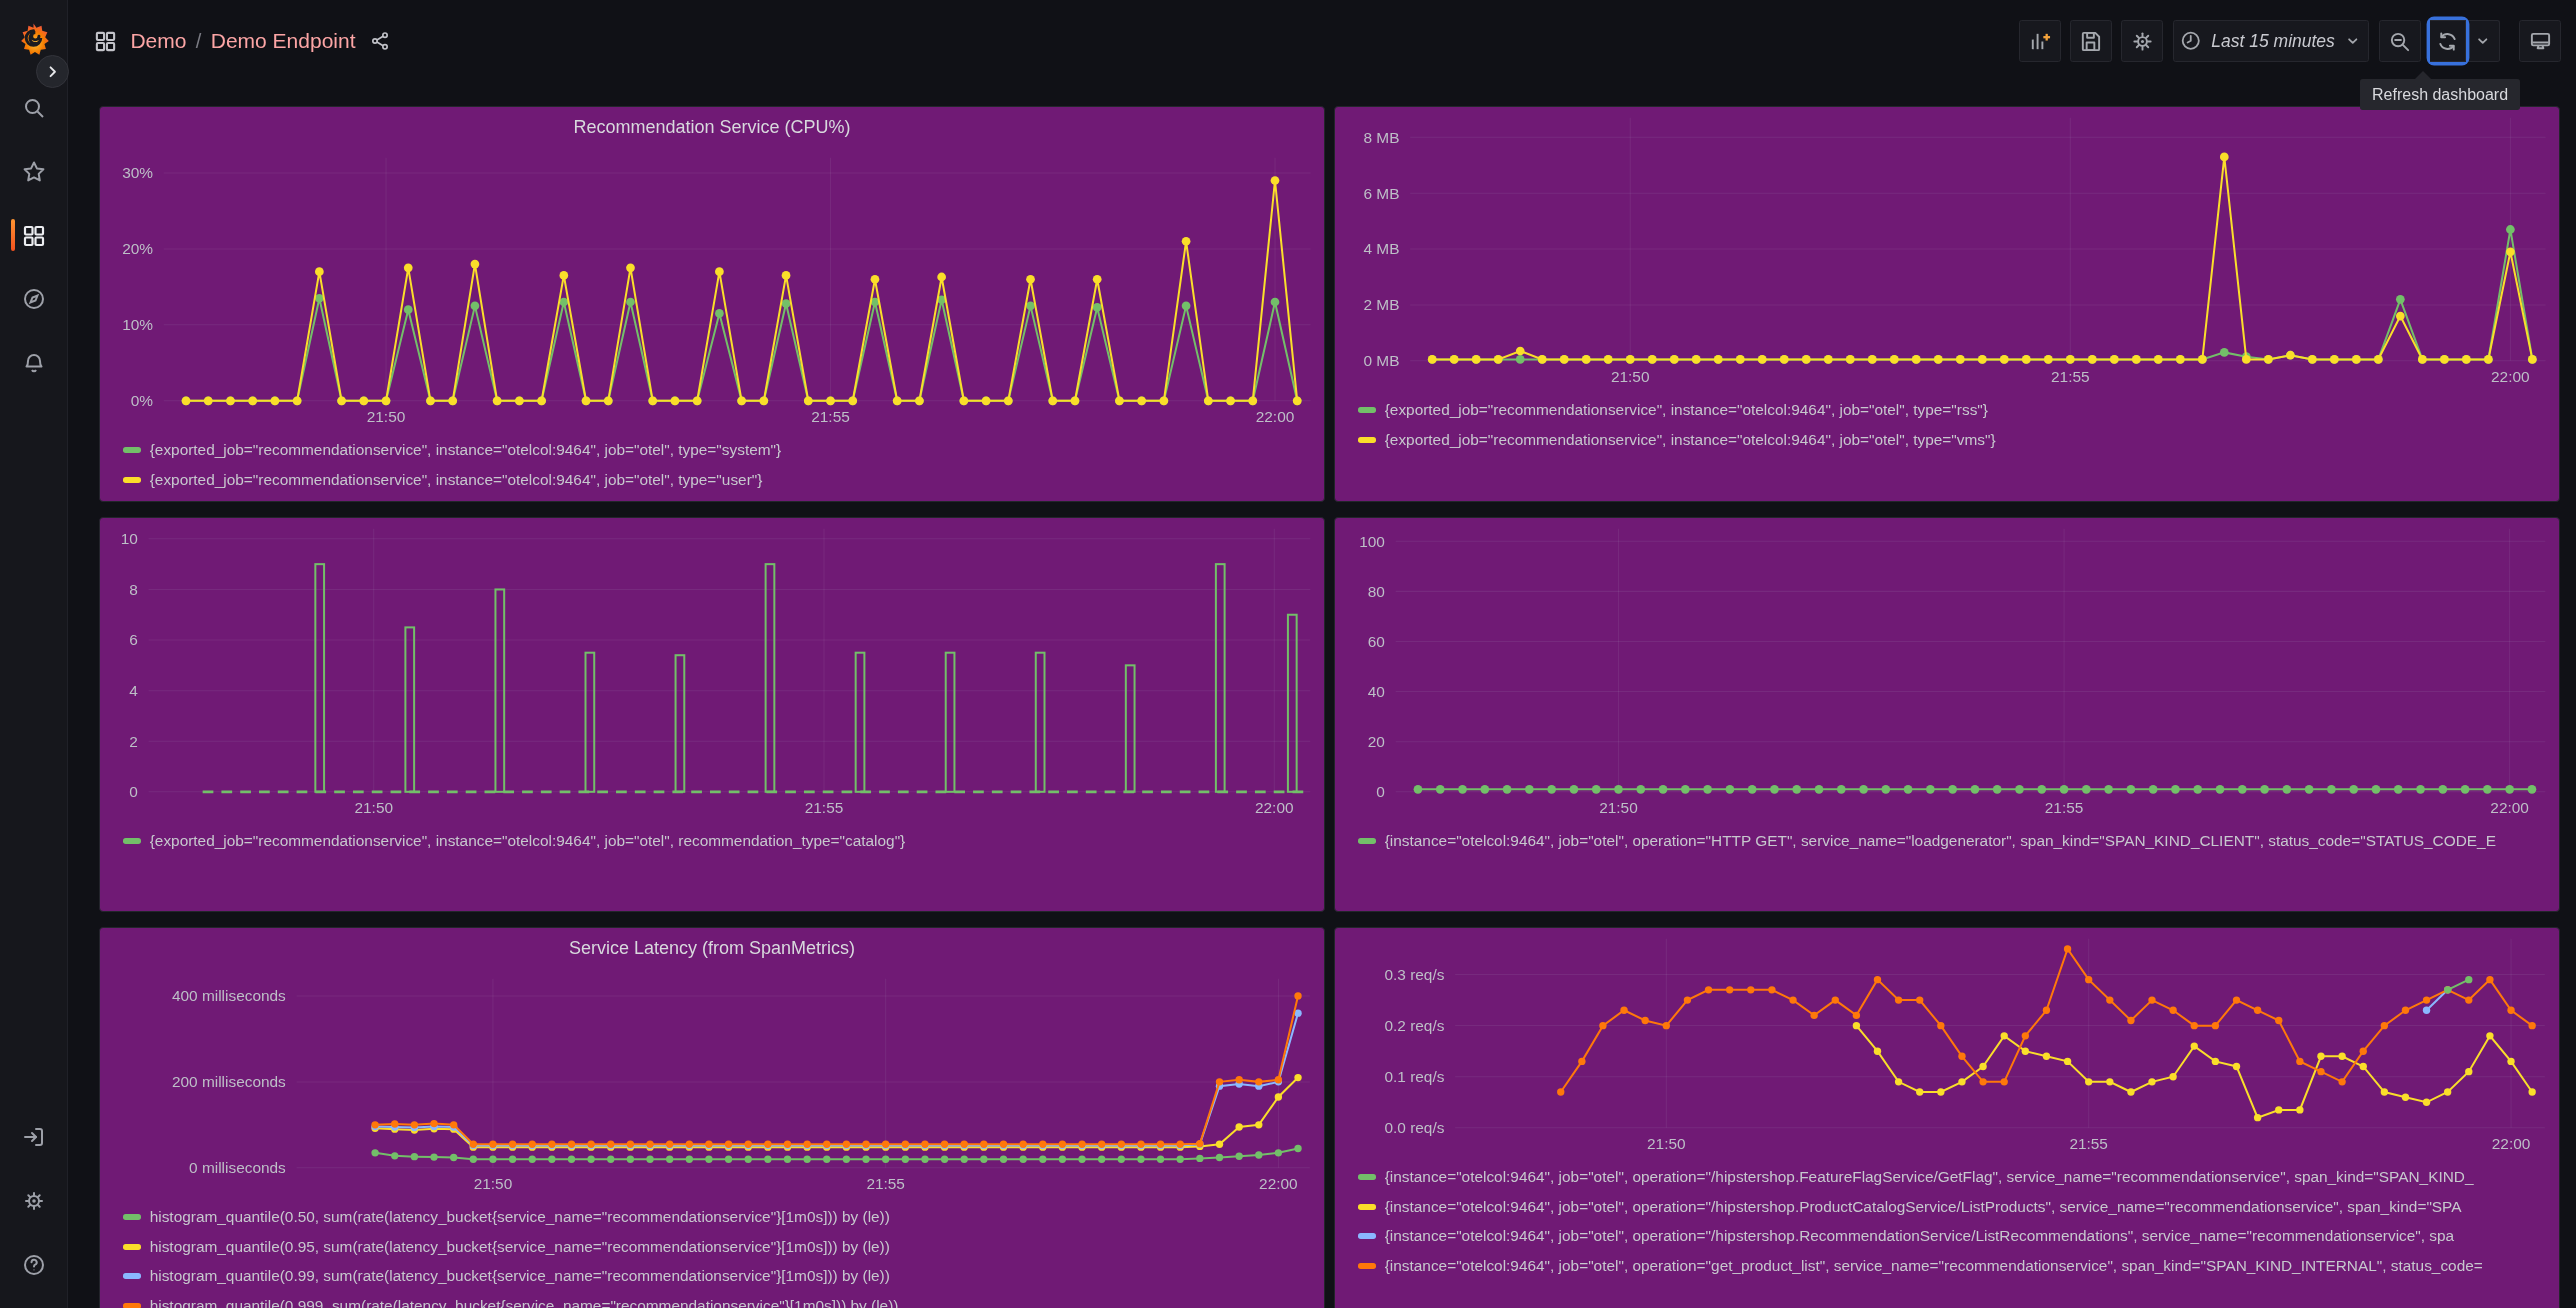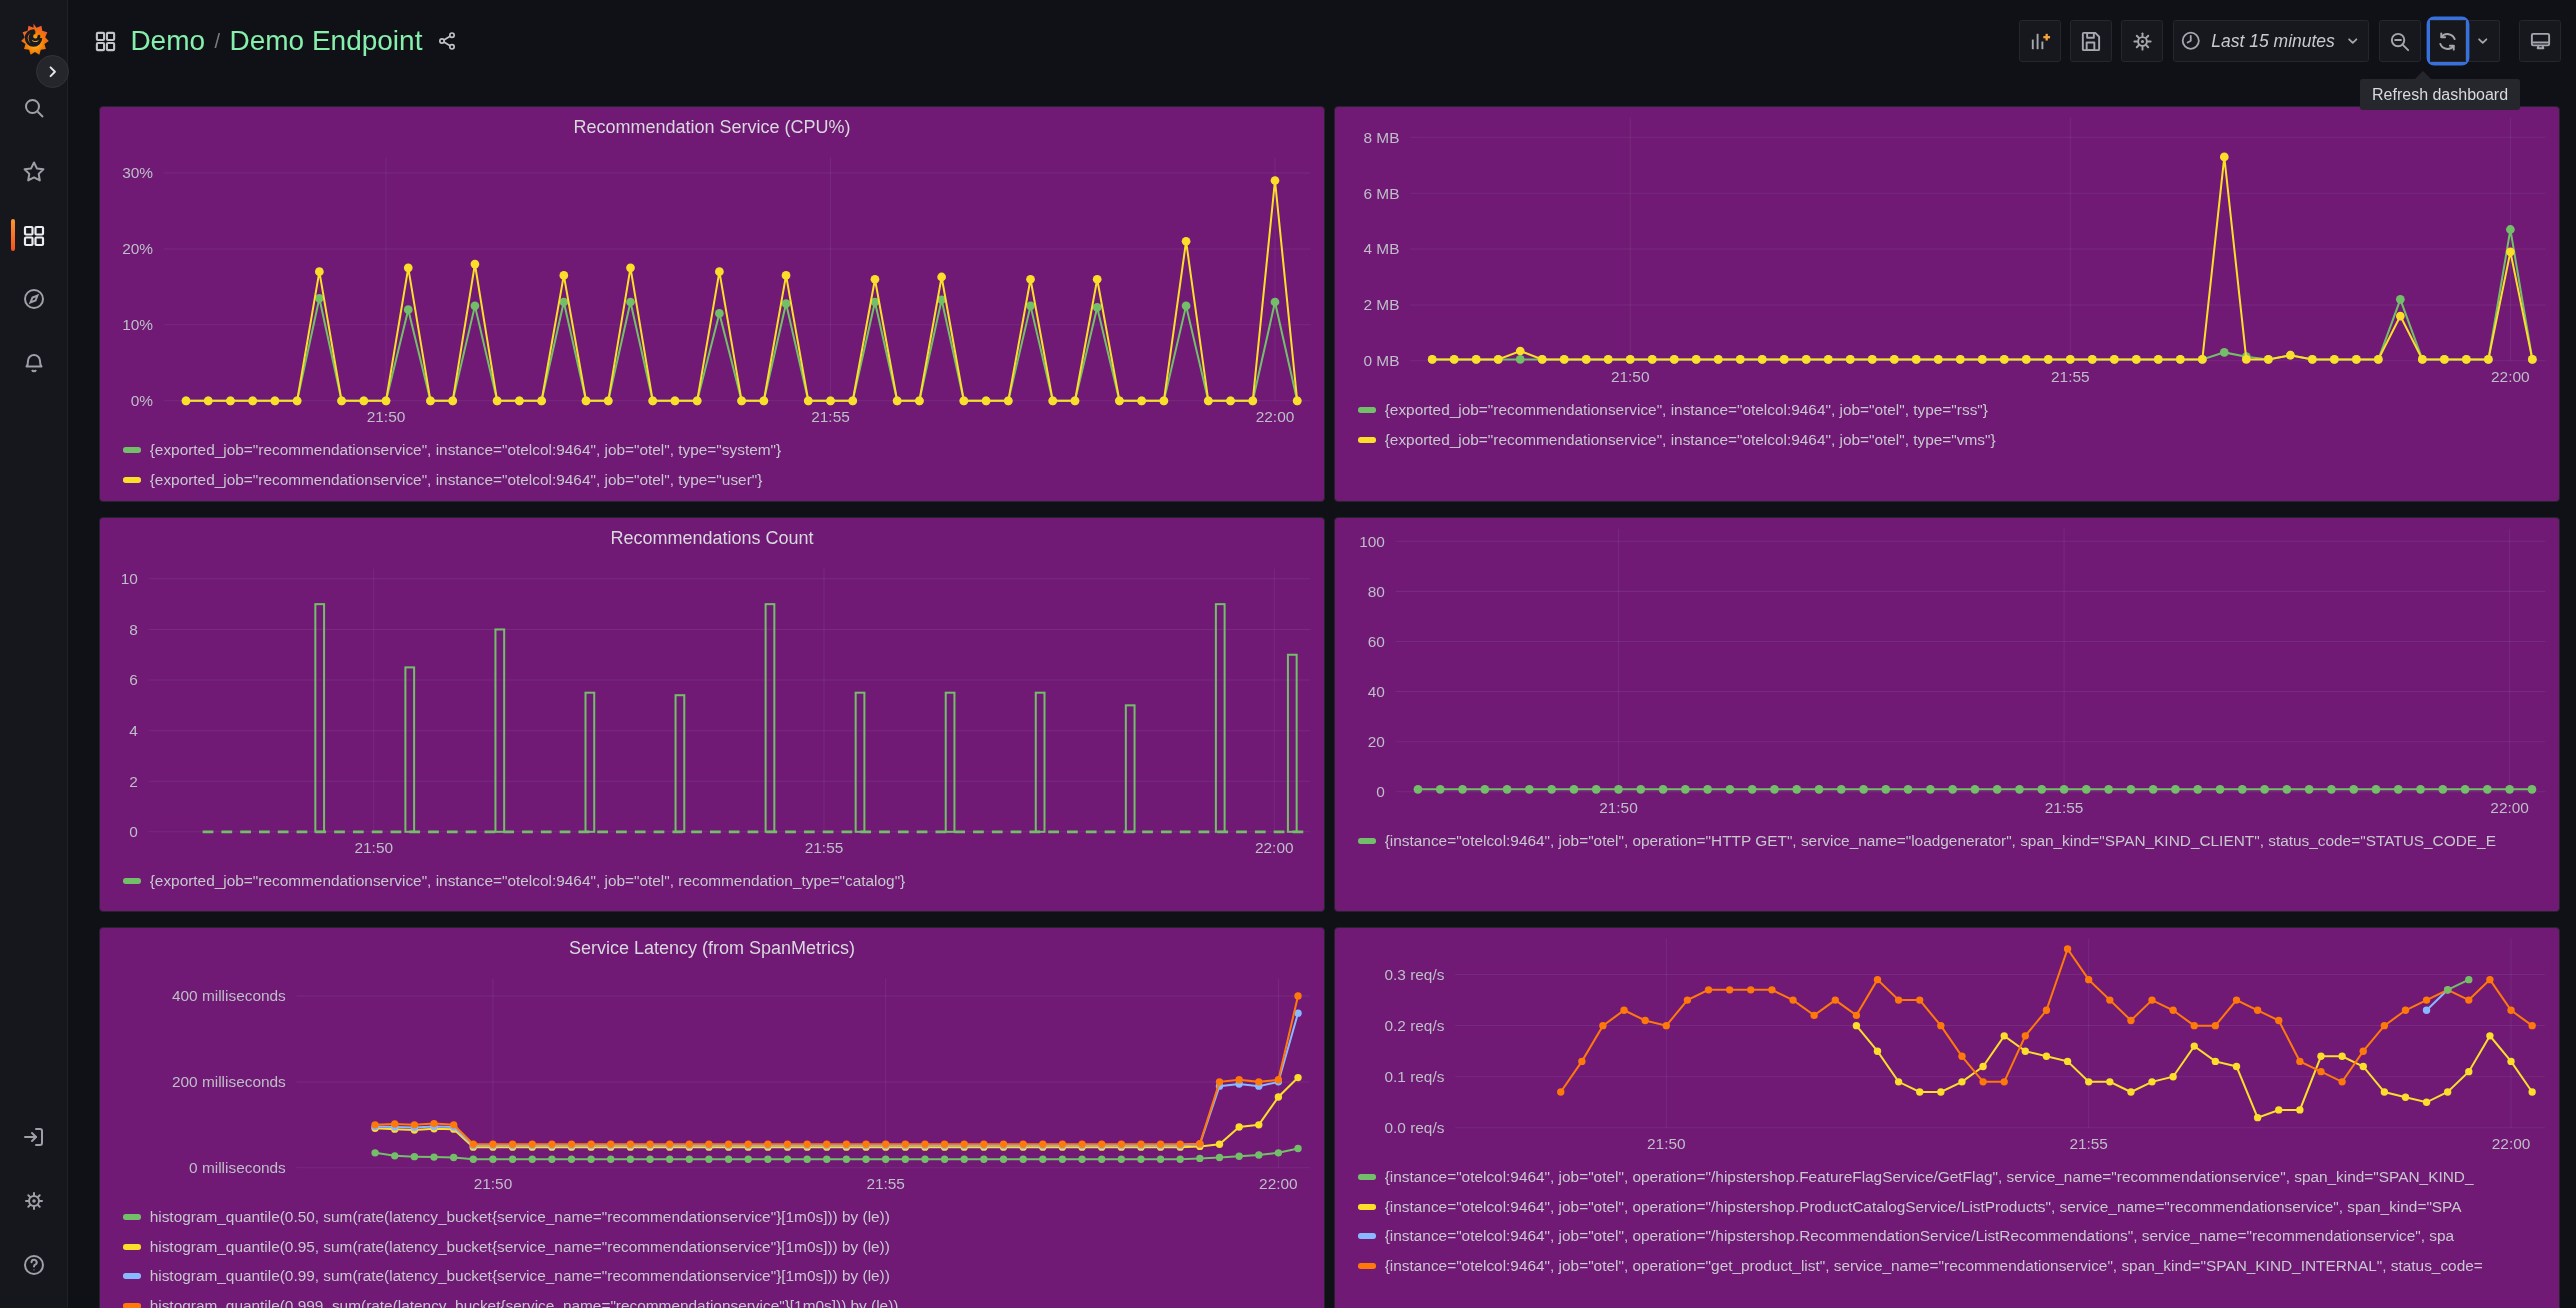--- a/index.html
+++ b/index.html
@@ -12,21 +12,21 @@
   #sidebar{position:absolute;left:0;top:0;width:67px;height:100%;background:#16171c;border-right:0.7px solid #202128;z-index:5;}
   .side-logo{position:absolute;left:16px;top:21.5px;width:35px;height:35px;}
   .side-icon{position:absolute;left:0;width:67px;height:43px;display:flex;align-items:center;justify-content:center;cursor:pointer;}
   .side-icon svg{stroke:#9da0a8;}
   .side-icon.active svg{stroke:#ecedf0;}
   .active-bar{position:absolute;left:10.7px;top:5.4px;width:4.7px;height:32px;border-radius:2.7px;background:linear-gradient(180deg,#ff9532,#f4511e);}
   #expand-btn{position:absolute;left:36px;top:55px;width:31px;height:31px;border-radius:50%;background:#24262c;border:0.7px solid #33343b;display:flex;align-items:center;justify-content:center;z-index:9;cursor:pointer;}
   
   #topnav{position:absolute;left:67px;top:0;right:0;height:82px;display:flex;align-items:center;padding:0 14.8px 0 27px;z-index:4;}
   .crumb-icon{margin-right:13.4px;display:flex;}
-  .crumb{font-size:28px;font-weight:500;color:#86efac;cursor:pointer;white-space:nowrap;}
+  .crumb{font-size:21px;font-weight:500;color:#fca5a5;cursor:pointer;white-space:nowrap;}
   .crumb-sep{font-size:20px;color:#7a7b83;margin:0 9.4px;}
   .share-icon{margin-left:14.8px;display:flex;cursor:pointer;}
   #topnav .spacer{flex:1;}
   .tb-btn{height:42px;min-width:42px;background:#17181e;border:0.7px solid #26272e;border-radius:2.7px;display:flex;align-items:center;justify-content:center;margin-left:9.4px;cursor:pointer;box-sizing:border-box;}
   .tb-btn svg{stroke:#a4a7ad;}
   .tb-text{font-size:17.5px;color:#c9cad0;margin:0 9.4px;white-space:nowrap;font-style:italic;}
   .btn-group{display:flex;margin-left:9.4px;align-items:center;}
   .btn-group .tb-btn{margin-left:0;}
   .btn-group .tb-btn:first-child{border-top-right-radius:0;border-bottom-right-radius:0;}
   .btn-group .tb-btn:last-child{border-top-left-radius:0;border-bottom-left-radius:0;border-left:none;min-width:34px;}
@@ -504,21 +504,20 @@
         <span class="legend-label">{exported_job="recommendationservice", instance="otelcol:9464", job="otel", type="rss"}</span>
       </div>
       <div class="legend-row">
         <span class="legend-swatch" style="background: rgb(250, 222, 42);"></span>
         <span class="legend-label">{exported_job="recommendationservice", instance="otelcol:9464", job="otel", type="vms"}</span>
       </div>
     </div>
 </section>
 
 <section class="panel" id="p3">
-  <div class="p-title">Recommendations Count</div>
   <svg class="chart" width="1224" height="302" viewBox="0 0 1823 450">
       <line x1="72" x2="1803" y1="408" y2="408" stroke="rgba(204,210,220,0.09)" stroke-width="1.5"></line>
       <text x="56" y="416" text-anchor="end">0</text>
       <line x1="72" x2="1803" y1="332.61538461538464" y2="332.61538461538464" stroke="rgba(204,210,220,0.09)" stroke-width="1.5"></line>
       <text x="56" y="340.61538461538464" text-anchor="end">2</text>
       <line x1="72" x2="1803" y1="257.2307692307693" y2="257.2307692307693" stroke="rgba(204,210,220,0.09)" stroke-width="1.5"></line>
       <text x="56" y="265.2307692307693" text-anchor="end">4</text>
       <line x1="72" x2="1803" y1="181.84615384615387" y2="181.84615384615387" stroke="rgba(204,210,220,0.09)" stroke-width="1.5"></line>
       <text x="56" y="189.84615384615387" text-anchor="end">6</text>
       <line x1="72" x2="1803" y1="106.46153846153848" y2="106.46153846153848" stroke="rgba(204,210,220,0.09)" stroke-width="1.5"></line>

